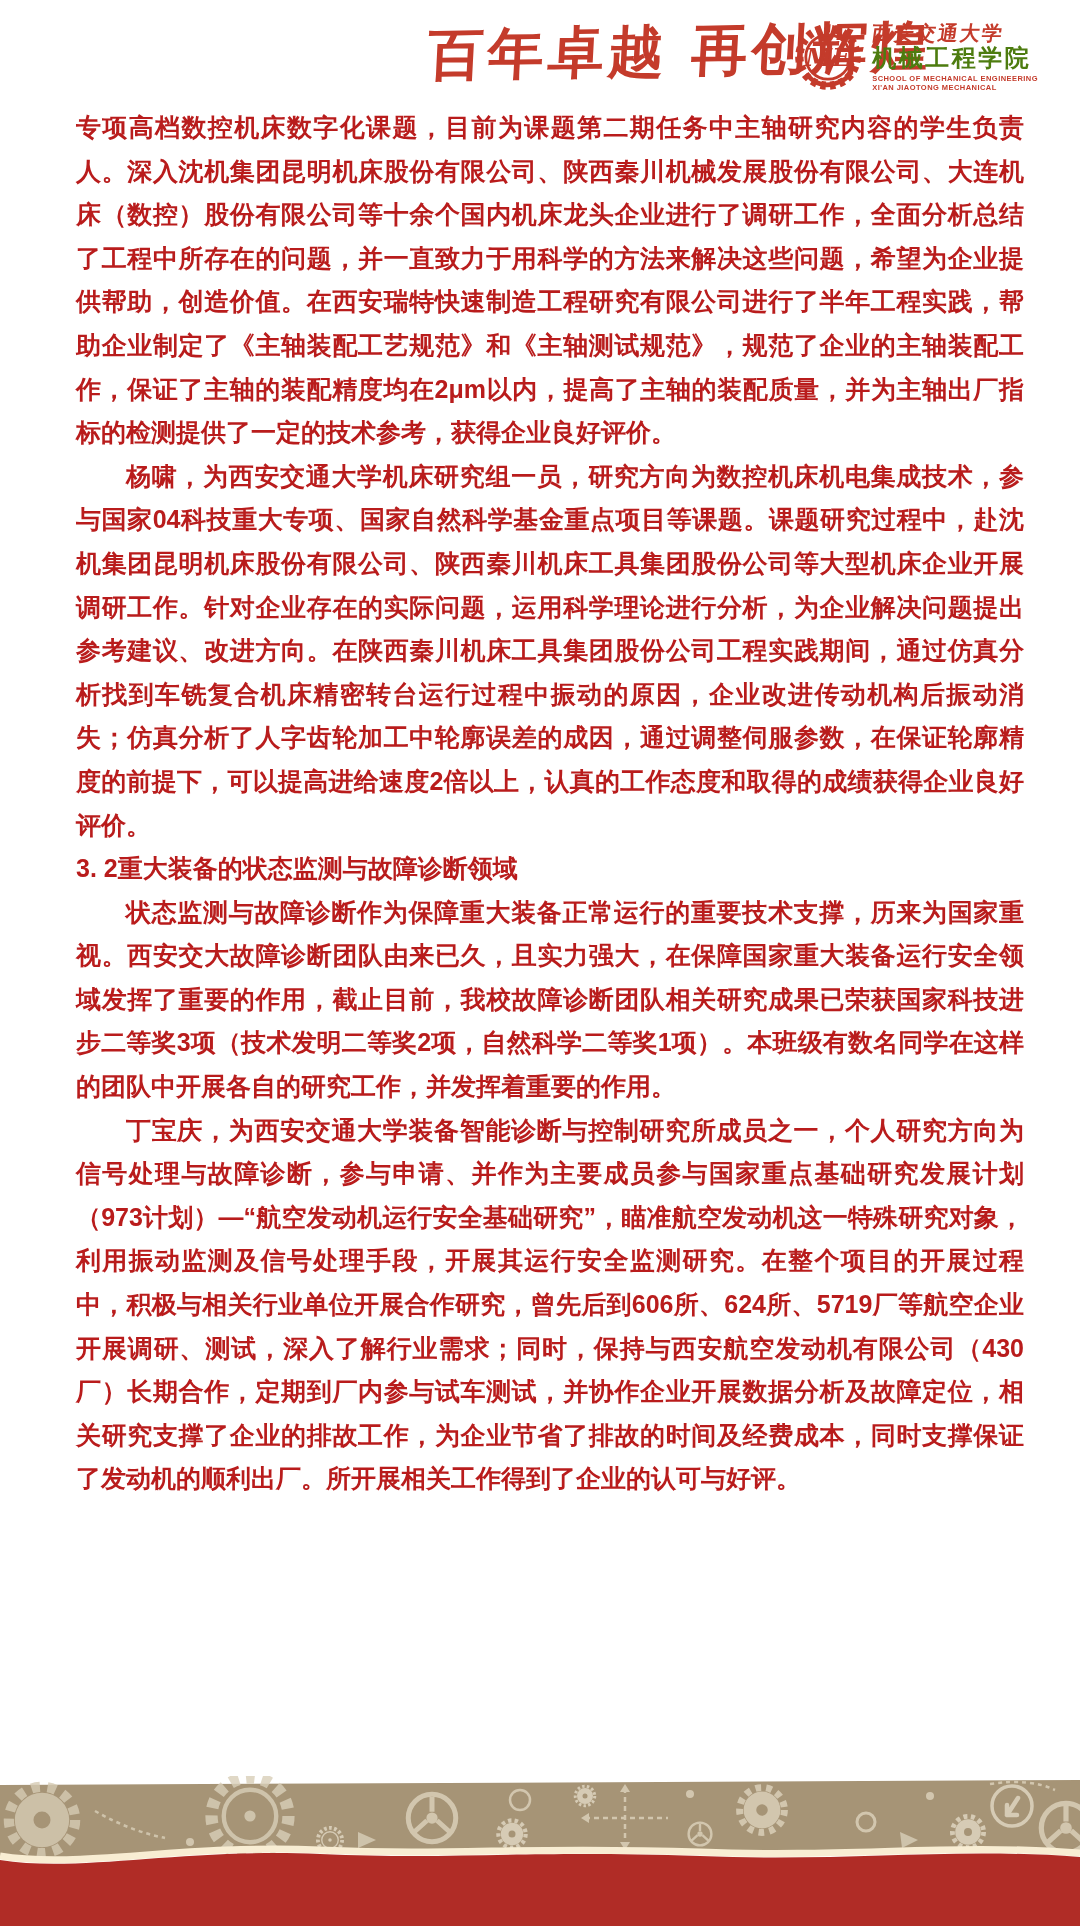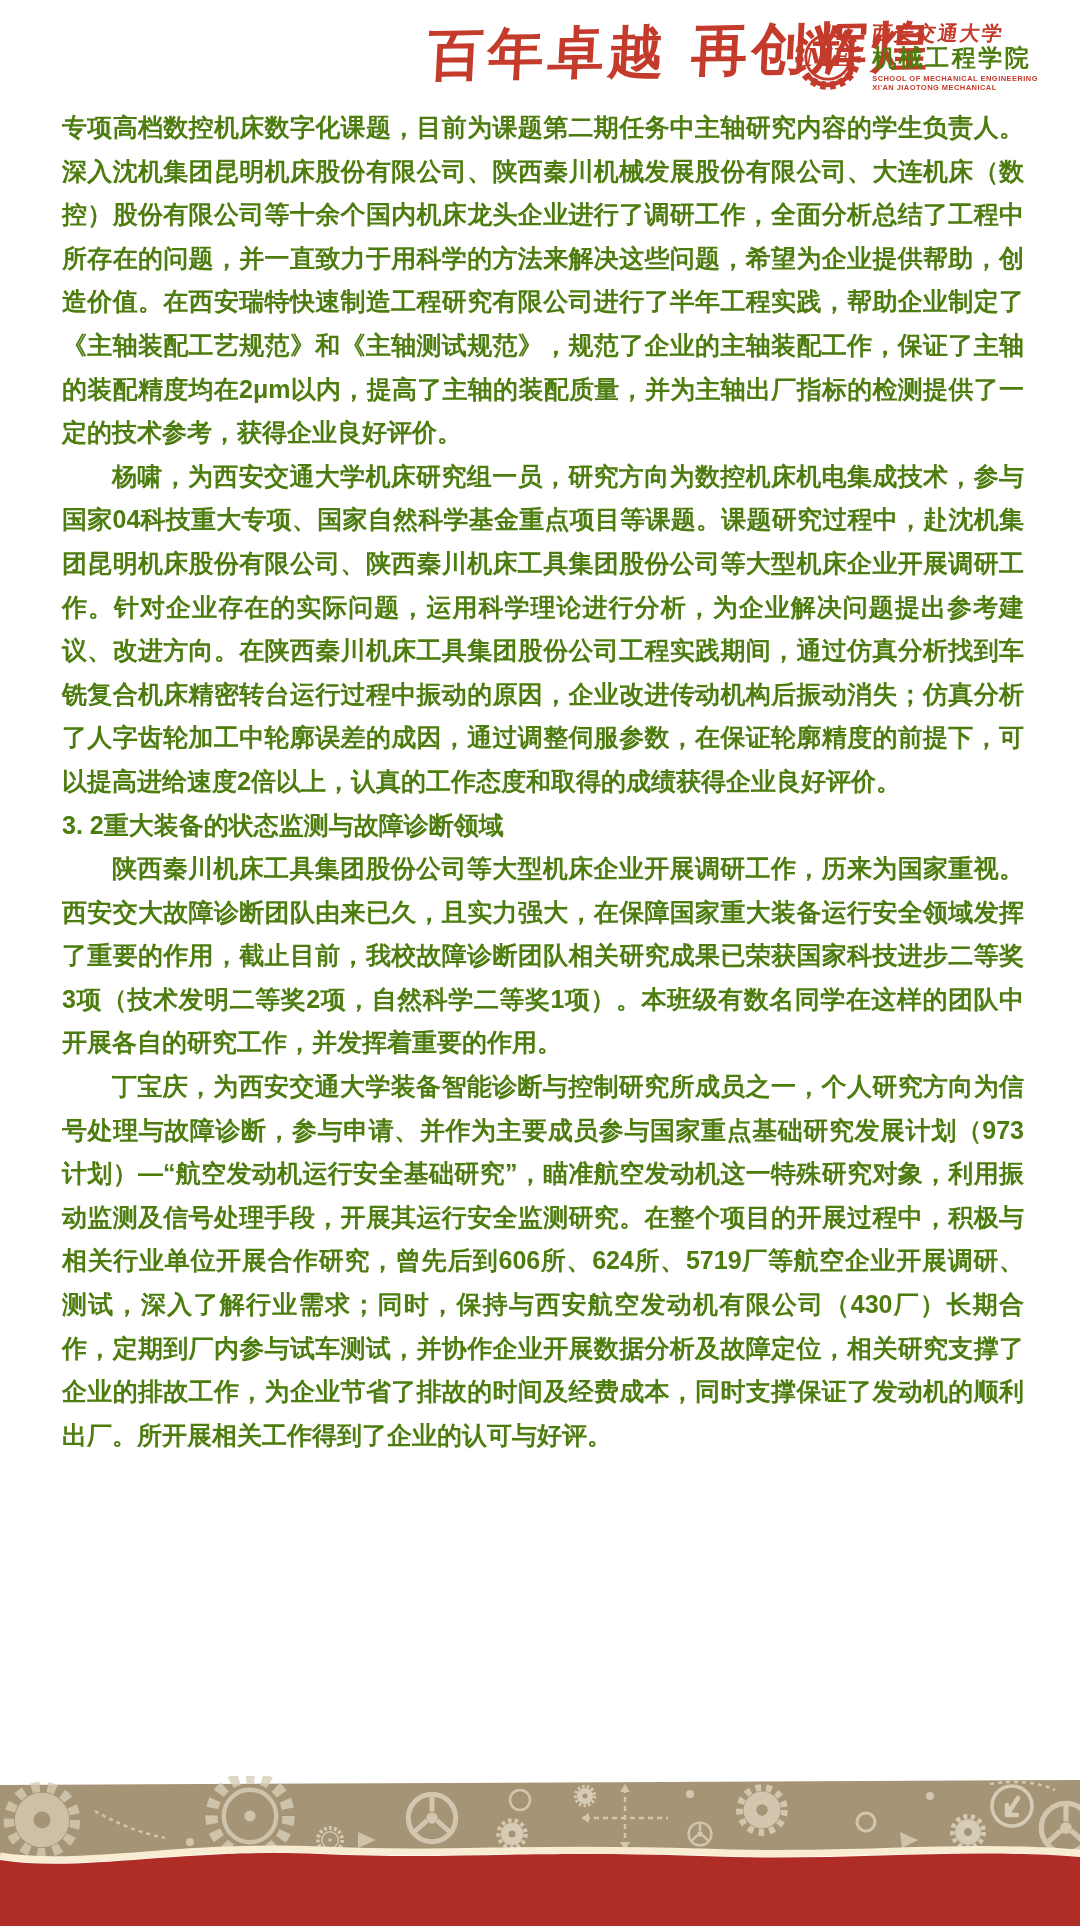--- a/index.html
+++ b/index.html
@@ -31,22 +31,22 @@
   .logo-school-cn{
     font-size:24px;color:#4d7c0f;font-weight:bold;
     letter-spacing:2.5px;margin-bottom:4px;
   }
   .logo-en{
     font-size:7.5px;color:#c43b2b;font-weight:bold;
     letter-spacing:.45px;margin-top:1.5px;white-space:nowrap;
   }
   
   .doc{
-    position:absolute;left:62px;right:56px;top:106px;
-    font-size:25px;line-height:43.6px;color:#4d7c0f;
+    position:absolute;left:76px;right:56px;top:106px;
+    font-size:25px;line-height:43.6px;color:#b91c1c;
     font-weight:600;text-align:justify;
   }
   .doc p{margin:0;}
   .doc p.indent{text-indent:2em;}
   
   .footer{
     position:absolute;left:0;top:1776px;width:1080px;height:150px;
   }
 </style>
 </head>
@@ -66,21 +66,21 @@
     <span class="logo-school-cn">机械工程学院</span>
     <span class="logo-en">SCHOOL OF MECHANICAL ENGINEERING</span>
     <span class="logo-en">XI'AN JIAOTONG MECHANICAL</span>
   </div>
 </div>
 
 <div class="doc">
     <p>专项高档数控机床数字化课题，目前为课题第二期任务中主轴研究内容的学生负责人。深入沈机集团昆明机床股份有限公司、陕西秦川机械发展股份有限公司、大连机床（数控）股份有限公司等十余个国内机床龙头企业进行了调研工作，全面分析总结了工程中所存在的问题，并一直致力于用科学的方法来解决这些问题，希望为企业提供帮助，创造价值。在西安瑞特快速制造工程研究有限公司进行了半年工程实践，帮助企业制定了《主轴装配工艺规范》和《主轴测试规范》，规范了企业的主轴装配工作，保证了主轴的装配精度均在2μm以内，提高了主轴的装配质量，并为主轴出厂指标的检测提供了一定的技术参考，获得企业良好评价。</p>
     <p class="indent">杨啸，为西安交通大学机床研究组一员，研究方向为数控机床机电集成技术，参与国家04科技重大专项、国家自然科学基金重点项目等课题。课题研究过程中，赴沈机集团昆明机床股份有限公司、陕西秦川机床工具集团股份公司等大型机床企业开展调研工作。针对企业存在的实际问题，运用科学理论进行分析，为企业解决问题提出参考建议、改进方向。在陕西秦川机床工具集团股份公司工程实践期间，通过仿真分析找到车铣复合机床精密转台运行过程中振动的原因，企业改进传动机构后振动消失；仿真分析了人字齿轮加工中轮廓误差的成因，通过调整伺服参数，在保证轮廓精度的前提下，可以提高进给速度2倍以上，认真的工作态度和取得的成绩获得企业良好评价。</p>
     <p>3. 2重大装备的状态监测与故障诊断领域</p>
-    <p class="indent">陕西秦川机床工具集团股份公司等大型机床企业开展调研工作，历来为国家重视。西安交大故障诊断团队由来已久，且实力强大，在保障国家重大装备运行安全领域发挥了重要的作用，截止目前，我校故障诊断团队相关研究成果已荣获国家科技进步二等奖3项（技术发明二等奖2项，自然科学二等奖1项）。本班级有数名同学在这样的团队中开展各自的研究工作，并发挥着重要的作用。</p>
+    <p class="indent">状态监测与故障诊断作为保障重大装备正常运行的重要技术支撑，历来为国家重视。西安交大故障诊断团队由来已久，且实力强大，在保障国家重大装备运行安全领域发挥了重要的作用，截止目前，我校故障诊断团队相关研究成果已荣获国家科技进步二等奖3项（技术发明二等奖2项，自然科学二等奖1项）。本班级有数名同学在这样的团队中开展各自的研究工作，并发挥着重要的作用。</p>
     <p class="indent">丁宝庆，为西安交通大学装备智能诊断与控制研究所成员之一，个人研究方向为信号处理与故障诊断，参与申请、并作为主要成员参与国家重点基础研究发展计划（973计划）—“航空发动机运行安全基础研究”，瞄准航空发动机这一特殊研究对象，利用振动监测及信号处理手段，开展其运行安全监测研究。在整个项目的开展过程中，积极与相关行业单位开展合作研究，曾先后到606所、624所、5719厂等航空企业开展调研、测试，深入了解行业需求；同时，保持与西安航空发动机有限公司（430厂）长期合作，定期到厂内参与试车测试，并协作企业开展数据分析及故障定位，相关研究支撑了企业的排故工作，为企业节省了排故的时间及经费成本，同时支撑保证了发动机的顺利出厂。所开展相关工作得到了企业的认可与好评。</p>
   </div>
 
 <svg class="footer" viewBox="0 0 1080 150">
   <defs>
     <g id="gearO" fill="none" stroke="currentColor">
       <circle r="22" stroke-width="7" stroke-dasharray="5 4.2"></circle>
       <circle r="15" stroke-width="2.5"></circle>
       <circle r="3.2" fill="currentColor" stroke="none"></circle>
     </g>

